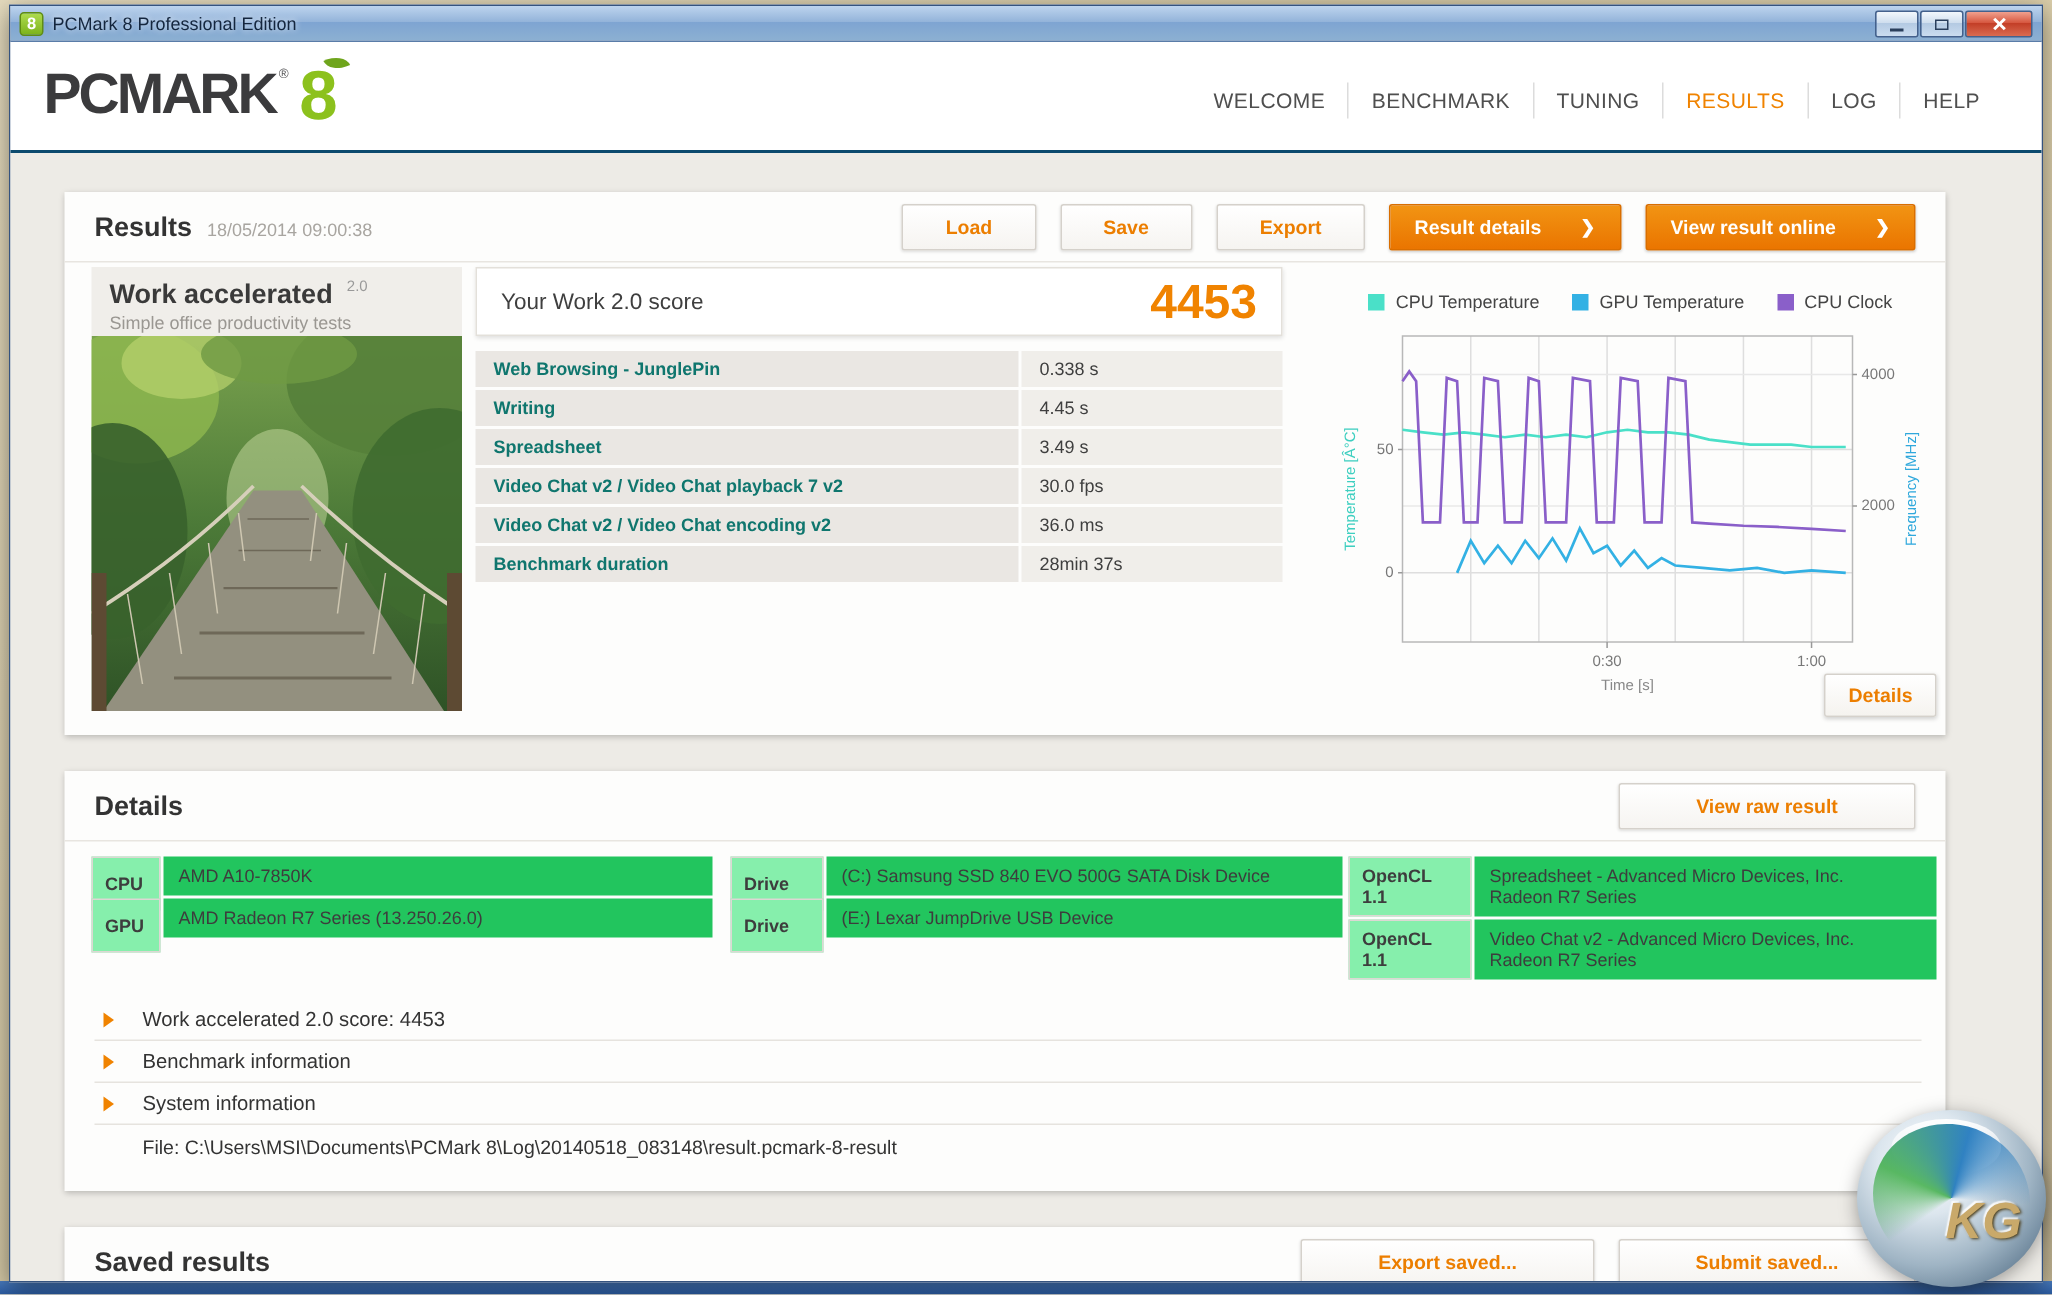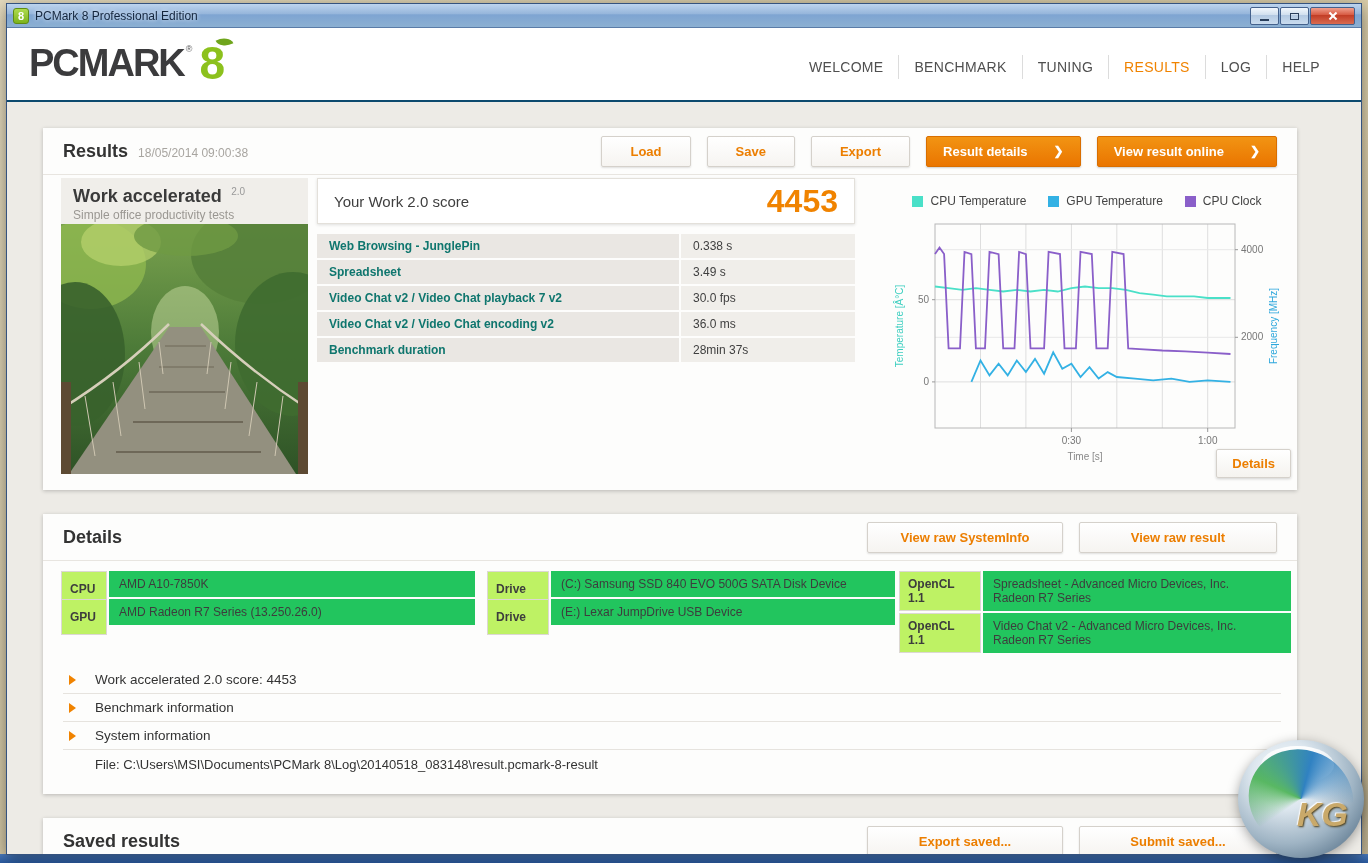--- a/index.html
+++ b/index.html
@@ -98,21 +98,21 @@
     font-family:inherit; cursor:pointer; }
 
   
   .panel.details { height:280px; }
   .spec-group { position:absolute; }
   .g1 { left:18px; top:57px; width:414px; }
   .g2 { left:444px; top:57px; width:408px; }
   .g3 { left:856px; top:57px; width:392px; }
   .spec-row { display:flex; margin-bottom:2px; height:26px; }
   .g3 .spec-row { height:40px; }
-  .spec-key { background:#bef264; border:1px solid #dcd8d3; font-weight:bold; font-size:12px; color:#3d3d3d;
+  .spec-key { background:#86efac; border:1px solid #dcd8d3; font-weight:bold; font-size:12px; color:#3d3d3d;
     display:flex; align-items:center; padding:17px 8px; margin-right:2px; }
   .g1 .spec-key { width:46px; } .g2 .spec-key { width:62px; } .g3 .spec-key { width:82px; }
   .spec-val { flex:1; background:#22c55e; font-size:12px; color:#3d3d3d;
     display:flex; align-items:center; padding:12px 10px; }
   .g3 .spec-val { flex-direction:column; align-items:flex-start; justify-content:center; line-height:14px; }
   .expanders { position:absolute; top:152px; left:20px; right:16px; }
   .exp-row { display:flex; align-items:center; height:28px; padding-left:6px;
     border-bottom:1px solid #e6e3de; cursor:pointer; }
   .tri { width:0; height:0; border-left:7px solid #f08300; border-top:5px solid transparent;
     border-bottom:5px solid transparent; margin-right:19px; }
@@ -249,20 +249,24 @@
         <div class="score-col">
           <div class="score-box">
             <span class="score-label">Your Work 2.0 score</span>
             <span class="score-value">4453</span>
           </div>
           <div class="metric-row">
             <div class="m-label">Web Browsing - JunglePin</div>
             <div class="m-value">0.338 s</div>
           </div>
           <div class="metric-row">
+            <div class="m-label">Writing</div>
+            <div class="m-value">4.45 s</div>
+          </div>
+          <div class="metric-row">
             <div class="m-label">Spreadsheet</div>
             <div class="m-value">3.49 s</div>
           </div>
           <div class="metric-row">
             <div class="m-label">Video Chat v2 / Video Chat playback 7 v2</div>
             <div class="m-value">30.0 fps</div>
           </div>
           <div class="metric-row">
             <div class="m-label">Video Chat v2 / Video Chat encoding v2</div>
             <div class="m-value">36.0 ms</div>
@@ -322,21 +326,20 @@
         </div>
 
         <button class="details-btn">Details</button>
       </div>
     </div>
 
     <div class="panel details">
       <div class="panel-header">
         <span class="panel-title">Details</span>
         <div class="hdr-buttons">
-          <button class="btn white w196">View raw SystemInfo</button>
           <button class="btn white w198">View raw result</button>
         </div>
       </div>
 
       <div class="spec-group g1">
         <div class="spec-row">
           <div class="spec-key">CPU</div>
           <div class="spec-val">AMD A10-7850K</div>
         </div>
         <div class="spec-row">

